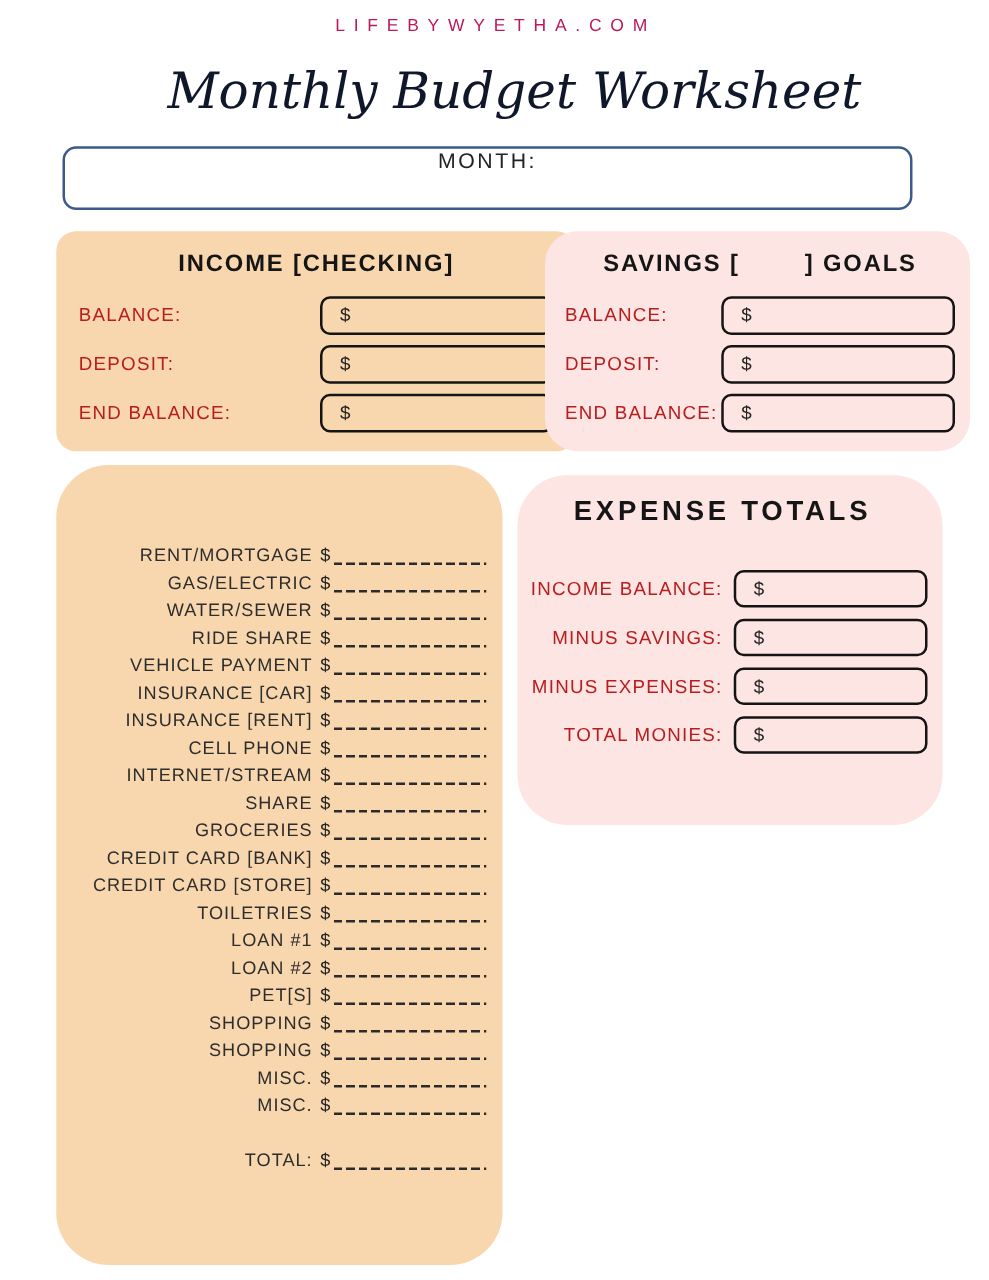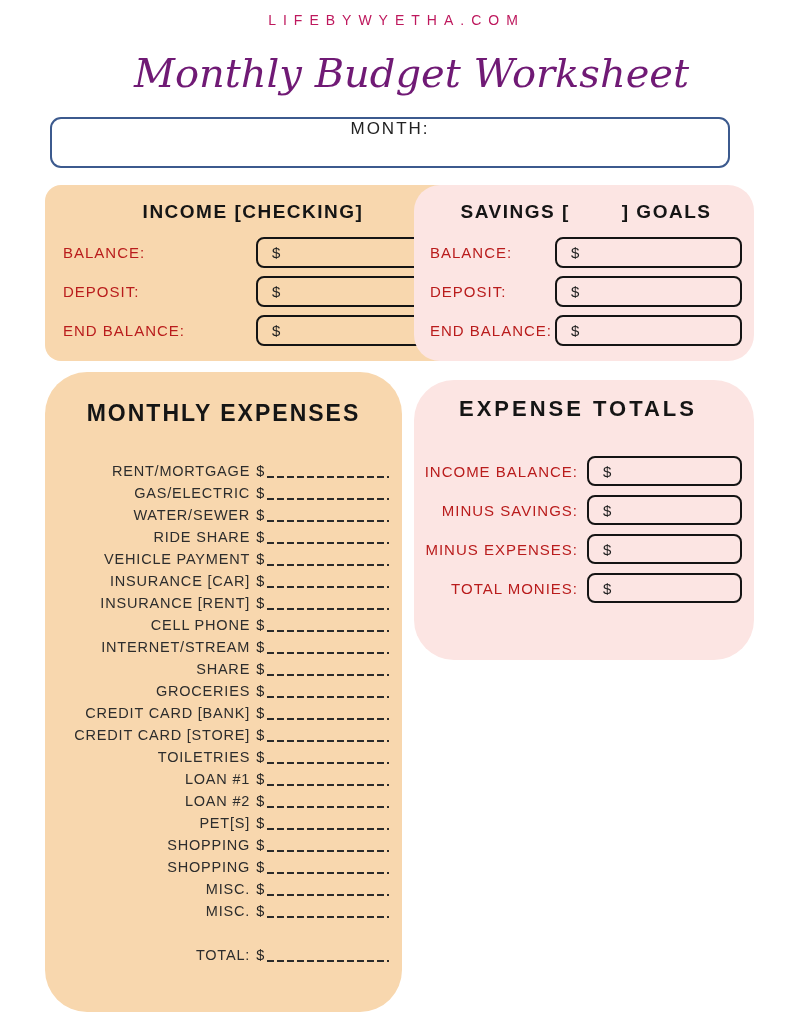--- a/index.html
+++ b/index.html
@@ -1,38 +1,38 @@
 <!DOCTYPE html>
 <html><head>
 <meta charset="utf-8">
 <style>
   html,body{margin:0;padding:0;background:#ffffff;}
   .page{position:relative;width:791px;height:1024px;background:#ffffff;overflow:hidden;
         font-family:"Liberation Sans",sans-serif;color:#1a1a1a;}
 
   .site{position:absolute;top:12px;left:2px;right:0;text-align:center;
         font-size:14px;letter-spacing:7px;color:#be185d;}
-  .script{font-family:"DejaVu Serif",serif;font-style:italic;color:#701a75;padding-left:32px;}
+  .script{font-family:"DejaVu Serif",serif;font-style:italic;color:#0f172a;padding-left:32px;}
   .title{position:absolute;top:50px;left:0;right:0;text-align:center;font-size:40px;}
 
   .month-box{position:absolute;left:50px;top:117px;width:680px;height:51px;box-sizing:border-box;
              border:2px solid #3c5a8e;border-radius:11px;display:flex;align-items:center;padding:0 20px;flex-direction:column;}
   .month-label{font-size:17px;letter-spacing:2px;color:#222;}
   .month-line{flex:1;margin-left:18px;margin-right:4px;height:13px;border-bottom:3px solid #1a1a1a;}
 
   .panel{position:absolute;box-sizing:border-box;}
   .peach{background:#f8d7ae;}
   .pink{background:#fce5e3;}
 
   .panel-title{text-align:center;font-weight:bold;color:#151515;line-height:26px;
                font-size:19px;letter-spacing:1.5px;white-space:pre;}
   .bracket-gap{display:inline-block;width:52px;}
 
   .income{left:45px;top:185px;width:416px;height:176px;border-radius:16px;padding:14px 18px 0 18px;}
-  .savings{left:414px;top:185px;width:340px;height:176px;border-radius:26px;padding:14px 12px 0 16px;}
+  .savings{left:436px;top:185px;width:340px;height:176px;border-radius:26px;padding:14px 12px 0 16px;}
   .rows{margin-top:12px;}
   .frow{display:flex;align-items:center;margin-bottom:8px;}
   .flabel{flex:1;font-size:15px;letter-spacing:1px;color:#b91c1c;}
   .fbox{width:187px;height:31px;border:2px solid #141414;border-radius:8px;box-sizing:border-box;
         display:flex;align-items:center;padding-left:14px;background:transparent;flex:none;}
   .cur{font-size:15px;color:#222;}
 
   .expenses{left:45px;top:372px;width:357px;height:640px;border-radius:42px;padding-top:28px;}
   .expenses .panel-title{font-size:23px;letter-spacing:2px;}
   .elist{margin-top:34px;}
@@ -113,21 +113,20 @@
         <div class="frow">
         <span class="flabel">END BALANCE:</span>
         <span class="fbox">
           <span class="cur">$</span>
         </span>
       </div>
       </div>
   </div>
 
   <div class="panel peach expenses">
-    <div class="panel-title">MONTHLY EXPENSES</div>
     <div class="elist">
 
     <div class="erow">
         <span class="elabel">RENT/MORTGAGE</span>
         <span class="cur">$</span>
         <span class="dash"></span>
       </div>
         <div class="erow">
         <span class="elabel">GAS/ELECTRIC</span>
         <span class="cur">$</span>

